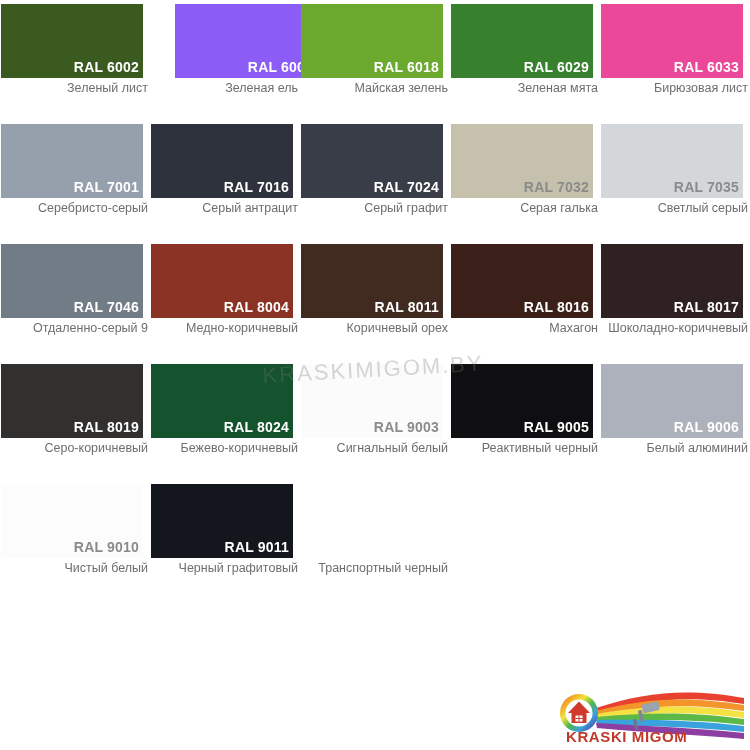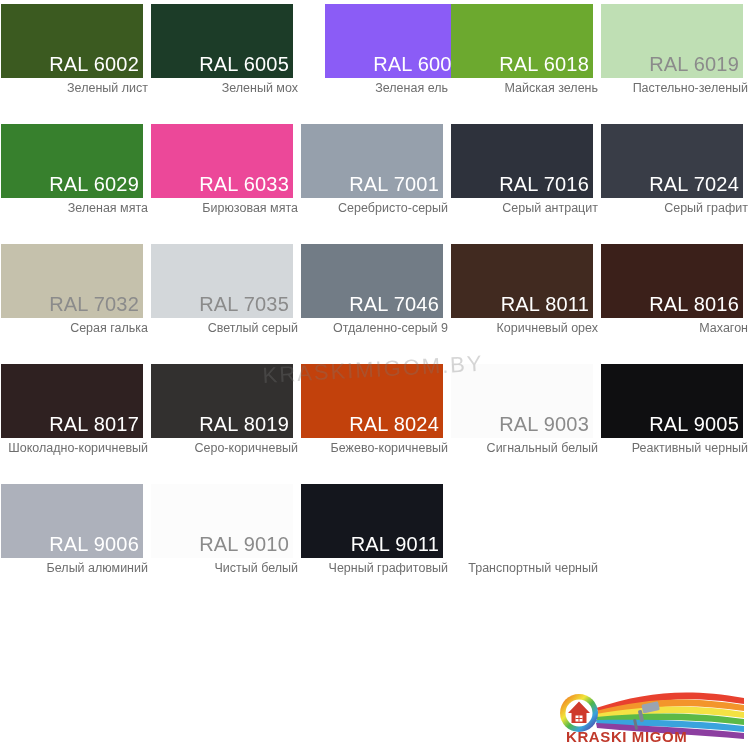--- a/index.html
+++ b/index.html
@@ -28,22 +28,22 @@
 
   .swatch{
     position:absolute;left:1px;top:4px;
     width:142px;height:74px;
     display:flex;
     align-items:flex-end;
     justify-content:flex-end;
   }
 
   .code{
-    font-size:20px;
-    font-weight:normal;
+    font-size:14px;
+    font-weight:bold;
     letter-spacing:0.2px;
     line-height:1;
     padding:0 4px 4px 0;
     white-space:nowrap;
   }
   .code.on-dark{color:#ffffff;}
   .code.on-light{color:#8b8b8b;}
 
   .name{
     position:absolute;
@@ -93,54 +93,42 @@
 <div class="sheet">
 
   <div class="grid">
       <div class="cell">
         <div class="swatch" style="background: rgb(59, 90, 32);">
           <span class="code on-dark">RAL 6002</span>
         </div>
         <div class="name">Зеленый лист</div>
       </div>
       <div class="cell">
-        <div class="swatch" style="background: rgb(28, 60, 40);">
-          <span class="code on-dark">RAL 6005</span>
-        </div>
-        <div class="name">Зеленый мох</div>
-      </div>
-      <div class="cell">
         <div class="swatch" style="background: #8b5cf6; margin-left: 24px;">
           <span class="code on-dark">RAL 6009</span>
         </div>
         <div class="name">Зеленая ель</div>
       </div>
       <div class="cell">
         <div class="swatch" style="background: rgb(108, 169, 47);">
           <span class="code on-dark">RAL 6018</span>
         </div>
         <div class="name">Майская зелень</div>
       </div>
       <div class="cell">
-        <div class="swatch" style="background: rgb(191, 223, 180);">
-          <span class="code on-light">RAL 6019</span>
-        </div>
-        <div class="name">Пастельно-зеленый</div>
-      </div>
-      <div class="cell">
         <div class="swatch" style="background: rgb(55, 128, 45); text-align: center;">
           <span class="code on-dark">RAL 6029</span>
         </div>
         <div class="name">Зеленая мята</div>
       </div>
       <div class="cell">
         <div class="swatch" style="background: #ec4899;">
           <span class="code on-dark">RAL 6033</span>
         </div>
-        <div class="name">Бирюзовая мята</div>
+        <div class="name">Бирюзовая лист</div>
       </div>
       <div class="cell">
         <div class="swatch" style="background: rgb(150, 160, 172);">
           <span class="code on-dark">RAL 7001</span>
         </div>
         <div class="name">Серебристо-серый</div>
       </div>
       <div class="cell">
         <div class="swatch" style="background: rgb(46, 50, 60);">
           <span class="code on-dark">RAL 7016</span>
@@ -165,20 +153,26 @@
         </div>
         <div class="name">Светлый серый</div>
       </div>
       <div class="cell">
         <div class="swatch" style="background: rgb(114, 124, 134);">
           <span class="code on-dark">RAL 7046</span>
         </div>
         <div class="name">Отдаленно-серый 9</div>
       </div>
       <div class="cell">
+        <div class="swatch" style="background: rgb(138, 51, 36);">
+          <span class="code on-dark">RAL 8004</span>
+        </div>
+        <div class="name">Медно-коричневый</div>
+      </div>
+      <div class="cell">
         <div class="swatch" style="background: rgb(65, 42, 32);">
           <span class="code on-dark">RAL 8011</span>
         </div>
         <div class="name">Коричневый орех</div>
       </div>
       <div class="cell">
         <div class="swatch" style="background: rgb(59, 32, 26);">
           <span class="code on-dark">RAL 8016</span>
         </div>
         <div class="name">Махагон</div>
@@ -189,21 +183,21 @@
         </div>
         <div class="name">Шоколадно-коричневый</div>
       </div>
       <div class="cell">
         <div class="swatch" style="background: rgb(50, 48, 47);">
           <span class="code on-dark">RAL 8019</span>
         </div>
         <div class="name">Серо-коричневый</div>
       </div>
       <div class="cell">
-        <div class="swatch" style="background: #c2410c; text-align: center;">
+        <div class="swatch" style="background: #14532d; text-align: center;">
           <span class="code on-dark">RAL 8024</span>
         </div>
         <div class="name">Бежево-коричневый</div>
       </div>
       <div class="cell">
         <div class="swatch" style="background: rgb(251, 251, 251);">
           <span class="code on-light">RAL 9003</span>
         </div>
         <div class="name">Сигнальный белый</div>
       </div>

